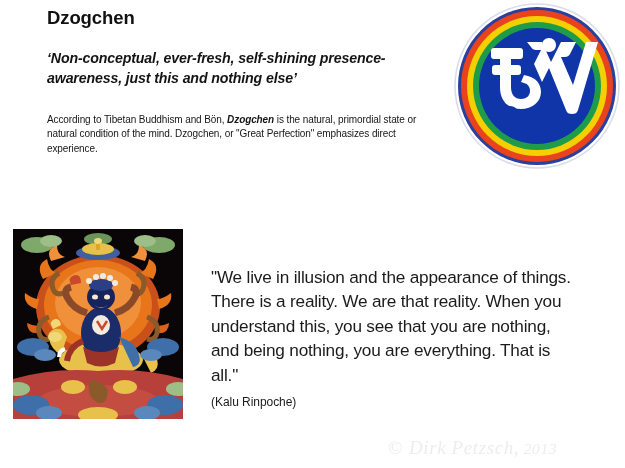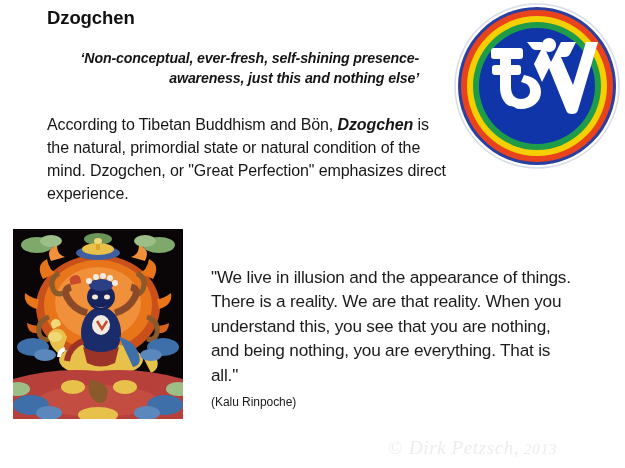--- a/index.html
+++ b/index.html
@@ -34,30 +34,29 @@
     position: absolute;
     left: 47px;
     top: 48px;
     width: 372px;
     font-size: 14.2px;
     font-weight: bold;
     font-style: italic;
     line-height: 1.42;
     color: #141414;
     letter-spacing: -0.15px;
-    text-align: right;
   }
 
   
   .body-para {
     position: absolute;
     left: 47px;
     top: 113px;
     width: 400px;
-    font-size: 16px;
+    font-size: 10px;
     line-height: 1.44;
     color: #161616;
     letter-spacing: -0.1px;
   }
   .body-para b {
     font-weight: bold;
     font-style: italic;
   }
 
   

